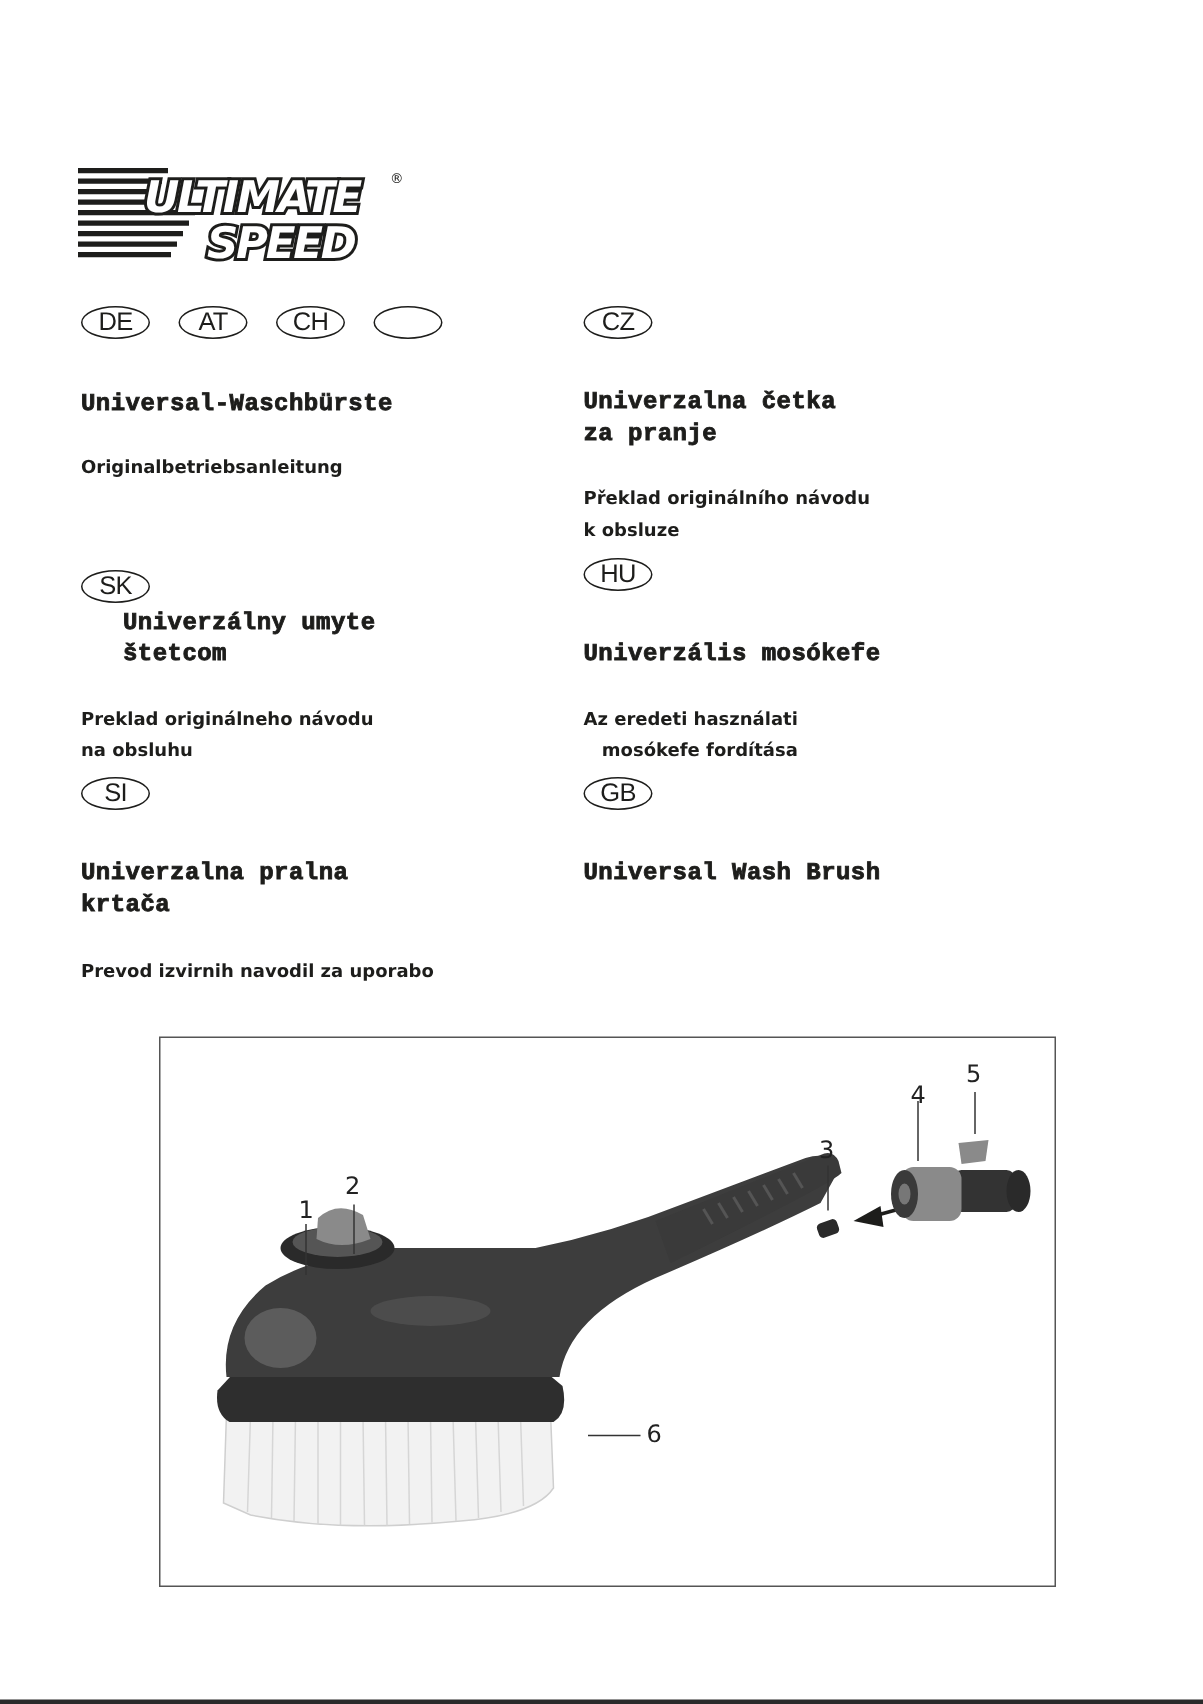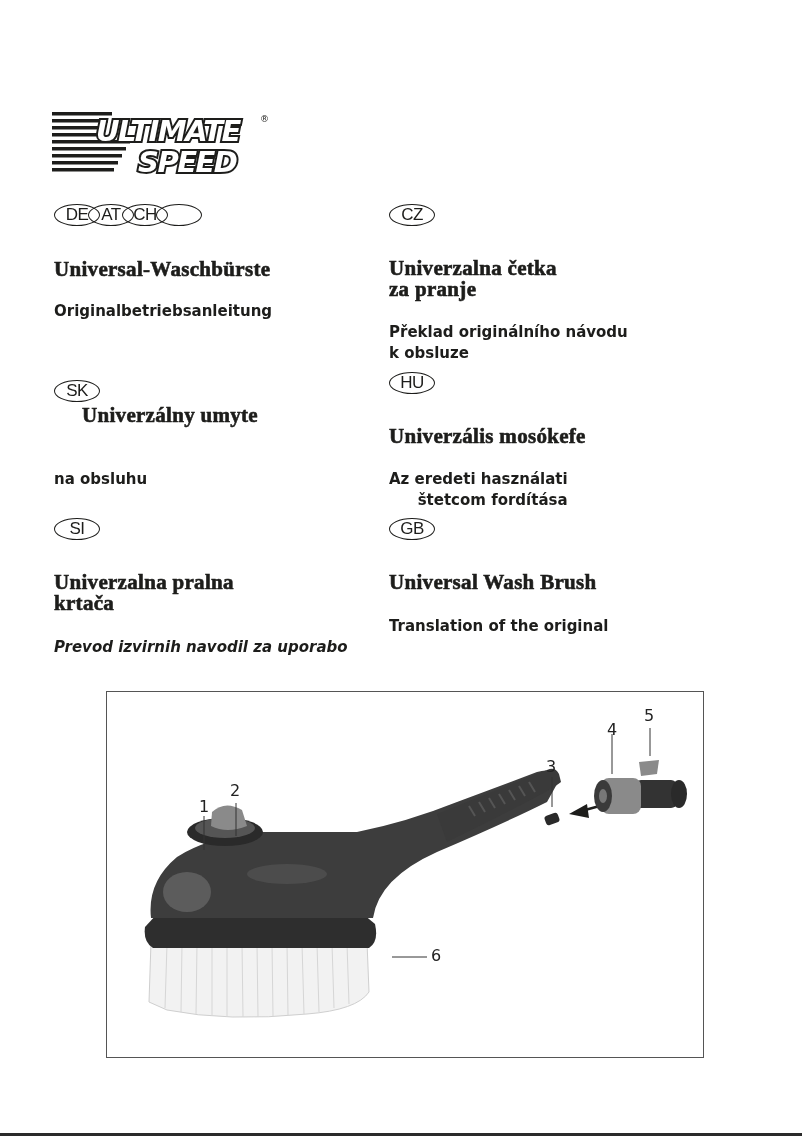--- a/index.html
+++ b/index.html
@@ -1,23 +1,23 @@
 <!DOCTYPE html>
 <html><head>
 <meta charset="utf-8">
 <style>
   html, body { margin:0; padding:0; background:#ffffff; }
   body { width:802px; height:1136px; position:relative; overflow:hidden; font-family:"DejaVu Sans", sans-serif; color:#1d1d1b; }
   .logo { position:absolute; left:52px; top:110px; width:220px; height:66px; }
-  .badge-row { position:absolute; display:flex; align-items:center; }
+  .badge-row { position:absolute; display:flex; align-items:center;gap:31px; }
   .badge { display:inline-flex; align-items:center; justify-content:center; height:22px; min-width:46px; padding:0 4px; border:1.6px solid #1d1d1b; border-radius:50%; font-family:"Liberation Sans", sans-serif; font-size:17px; font-weight:400; letter-spacing:-0.5px; box-sizing:border-box; background:transparent; }
   .badge.overlap { margin-left:-12px; }
   .badge.empty { width:46px; }
-  .title { position:absolute; font-family:Liberation Serif, serif; font-weight:900; font-size:21px; line-height:21px; letter-spacing:0.3px; -webkit-text-stroke:0.6px #1d1d1b; }
-  .subtitle { position:absolute; font-family:"DejaVu Sans", sans-serif; font-weight:700; font-size:15px; line-height:21px; }
+  .title { position:absolute; font-family:Liberation Mono, monospace; font-weight:900; font-size:16px; line-height:21px; letter-spacing:0.3px; -webkit-text-stroke:0.6px #1d1d1b; }
+  .subtitle { position:absolute; font-family:"DejaVu Sans", sans-serif; font-weight:700; font-size:12px; line-height:21px; }
   .figure { position:absolute; left:106px; top:691px; width:598px; height:367px; border:1.5px solid #555; box-sizing:border-box; background:#fff; }
   .label-num { position:absolute; font-family:"DejaVu Sans", sans-serif; font-size:16px; color:#222; }
   .bottom-rule { position:absolute; left:0; top:1133px; width:802px; height:3px; background:#2a2a2a; }
 </style>
 </head>
 <body>
 
 <div class="logo">
   <svg width="220" height="66" viewBox="0 0 220 66">
     <g fill="#1d1d1b">
@@ -56,49 +56,50 @@
 <div class="subtitle" style="left:389px; top:322px;">
   <div>Překlad originálního návodu</div>
   <div>k obsluze</div>
 </div>
 
 <div class="badge-row" style="left:54px; top:380px;">
   <span class="badge">SK</span>
 </div>
 <div class="title" style="left:54px; top:405px;margin-left:28px;">
   <div>Univerzálny umyte</div>
+  <div>štetcom</div>
 </div>
 <div class="subtitle" style="left:54px; top:469px;">
+  <div>Preklad originálneho návodu</div>
   <div>na obsluhu</div>
 </div>
 
 <div class="badge-row" style="left:389px; top:372px;">
   <span class="badge">HU</span>
 </div>
 <div class="title" style="left:389px; top:426px;">Univerzális mosókefe</div>
 <div class="subtitle" style="left:389px; top:469px;text-align:right;">
   <div>Az eredeti használati</div>
-  <div>štetcom fordítása</div>
+  <div>mosókefe fordítása</div>
 </div>
 
 <div class="badge-row" style="left:54px; top:518px;">
   <span class="badge">SI</span>
 </div>
 <div class="title" style="left:54px; top:572px;">
   <div>Univerzalna pralna</div>
   <div>krtača</div>
 </div>
-<div class="subtitle" style="left:54px; top:637px;font-style:italic;">Prevod izvirnih navodil za uporabo</div>
+<div class="subtitle" style="left:54px; top:637px;">Prevod izvirnih navodil za uporabo</div>
 
 <div class="badge-row" style="left:389px; top:518px;">
   <span class="badge">GB</span>
 </div>
 <div class="title" style="left:389px; top:572px;">Universal Wash Brush</div>
 <div class="subtitle" style="left:389px; top:616px;">
-  <div>Translation of the original</div>
 </div>
 
 <div class="figure">
   <svg width="596" height="365" viewBox="0 0 596 365">
 
     <g>
       <path d="M44 250 L260 250 L262 300 Q250 318 200 322 Q120 330 60 318 L42 310 Z" fill="#f2f2f2" stroke="#cfcfcf" stroke-width="1"></path>
       <g stroke="#d6d6d6" stroke-width="1">
         <line x1="60" y1="252" x2="58" y2="316"></line>
           <line x1="75" y1="252" x2="74" y2="320"></line>

